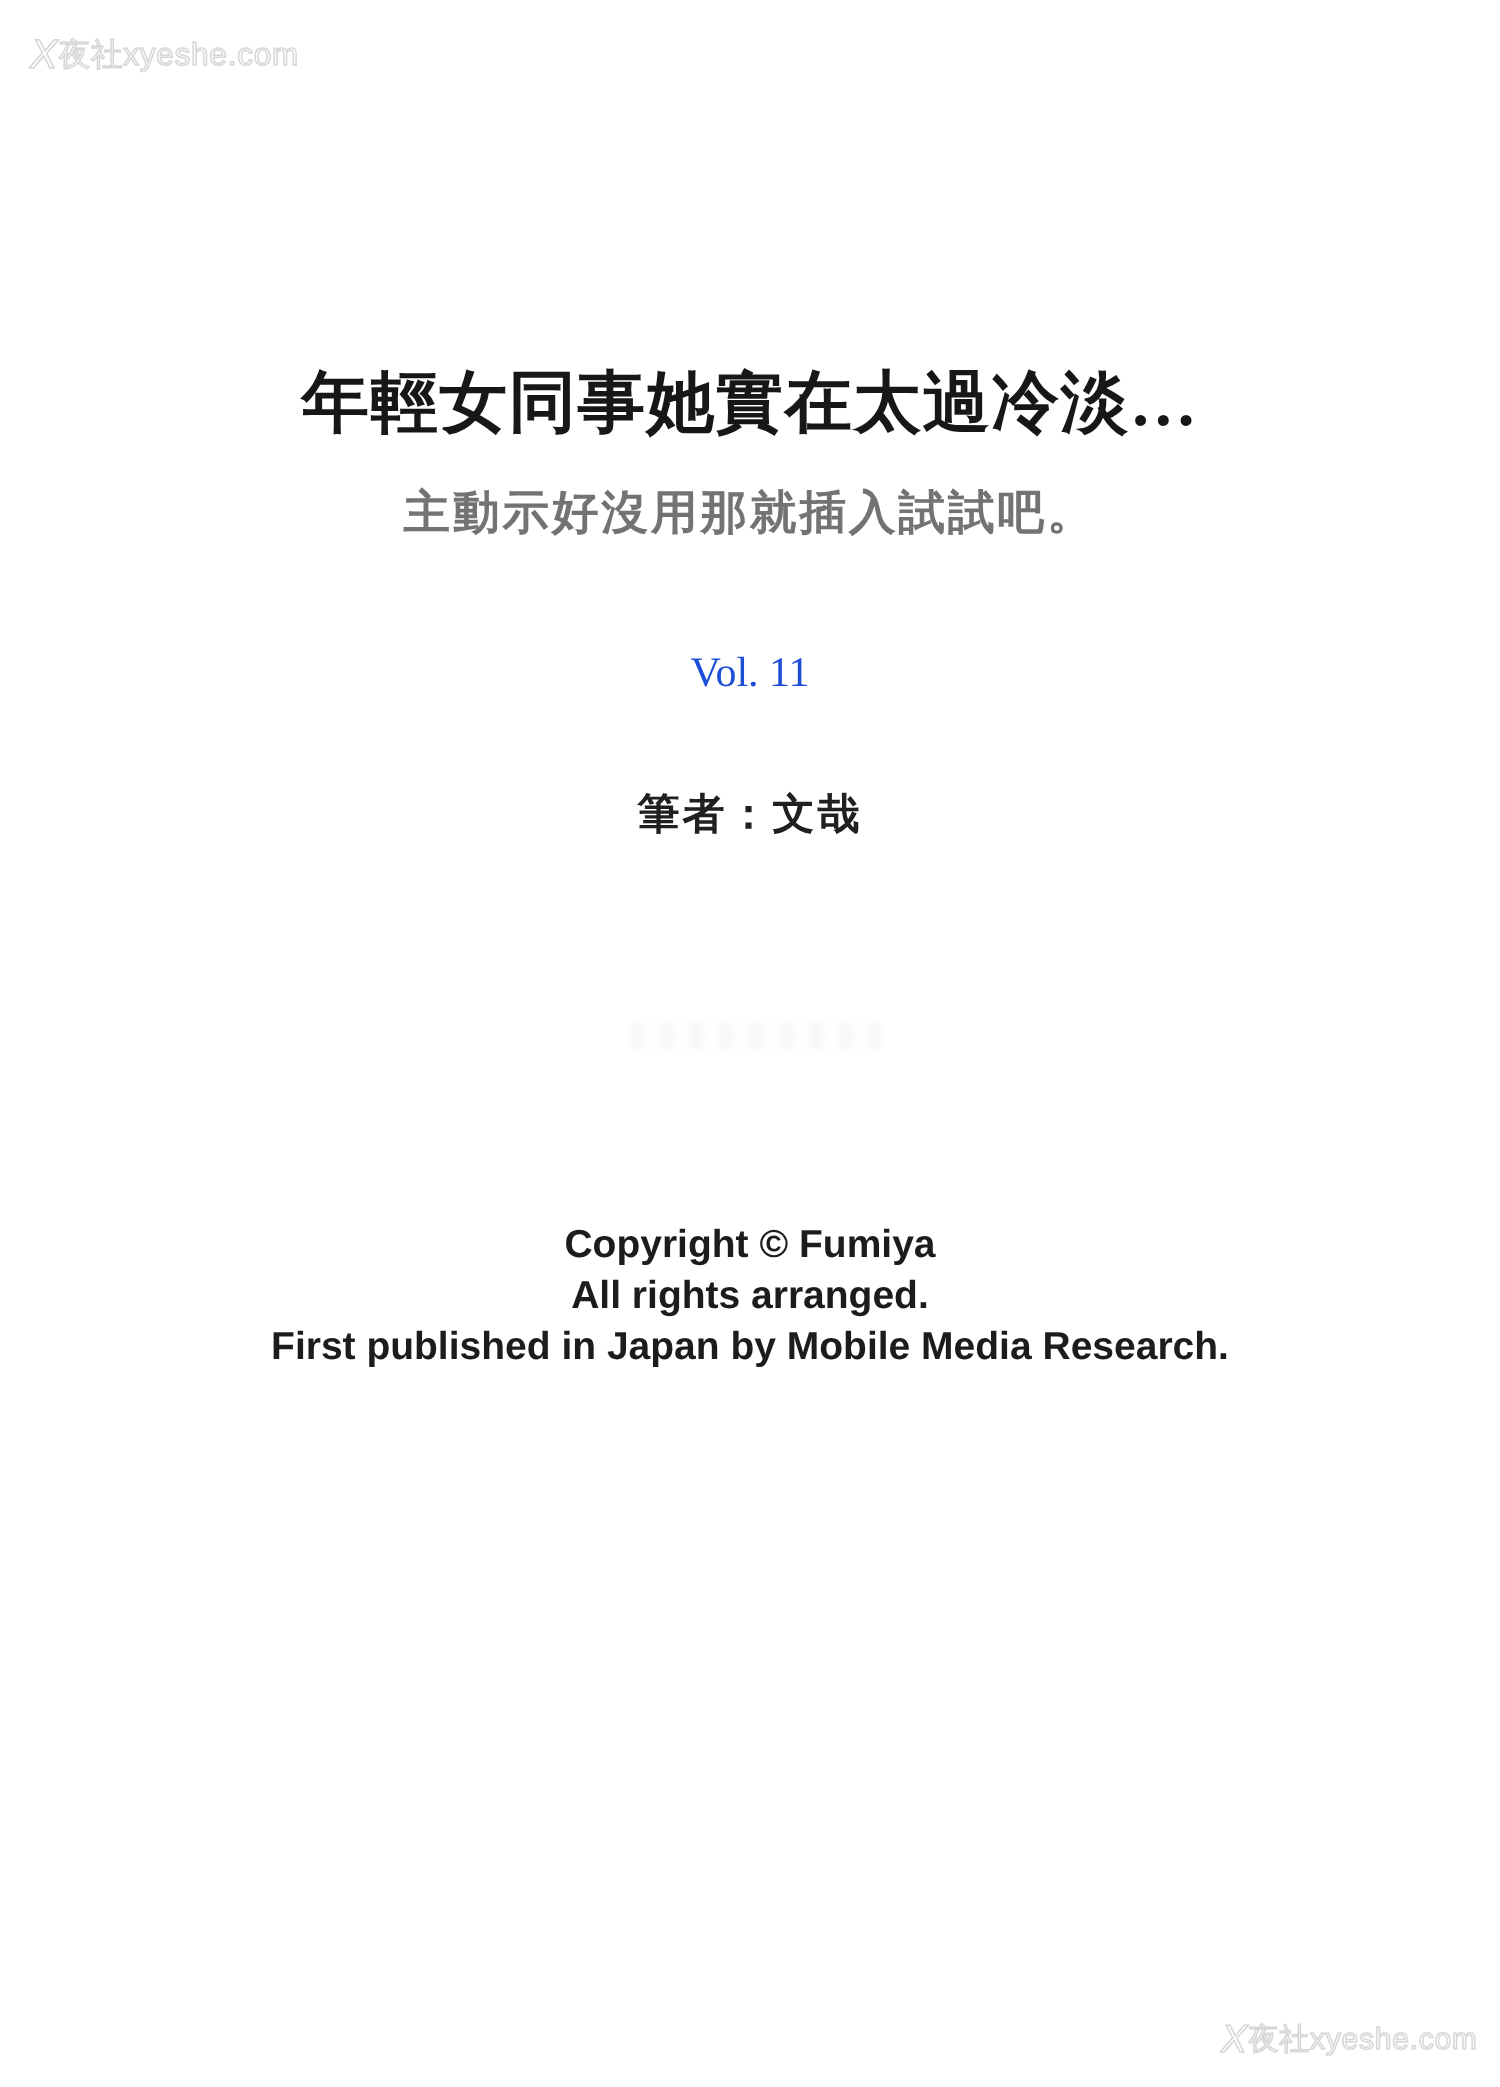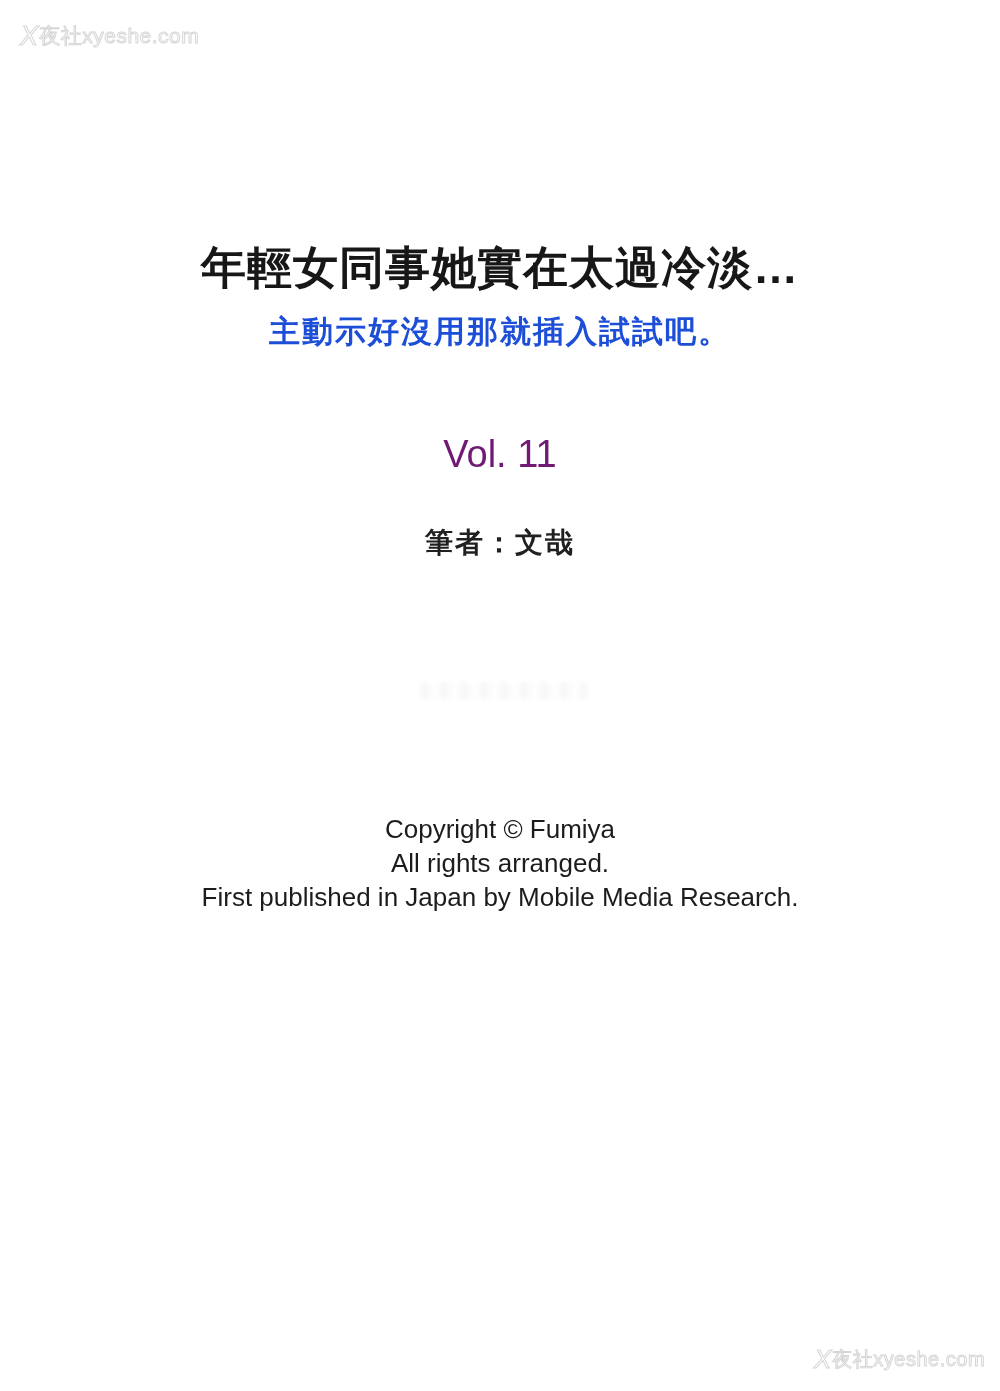--- a/index.html
+++ b/index.html
@@ -48,40 +48,41 @@
     left: 814px;
     top: 1344px;
     font-size: 20px;
   }
   .centered-line {
     position: absolute;
     left: 0;
     right: 0;
     text-align: center;
     white-space: nowrap;
+    font-family: Liberation Serif, serif;
   }
   .main-title {
     top: 238px;
     font-size: 45px;
     font-weight: bold;
     letter-spacing: 1px;
     color: #171717;
   }
   .sub-title {
-    top: 311px;
+    top: 321px;
     font-size: 31px;
     font-weight: bold;
     letter-spacing: 2px;
-    color: #1d4ed8;
+    color: #737373;
   }
   .volume-line {
     top: 433px;
-    font-size: 38px;
+    font-size: 28px;
     font-weight: normal;
-    color: #701a75;
+    color: #1d4ed8;
   }
   .author-line {
     top: 524px;
     font-size: 28px;
     font-weight: bold;
     letter-spacing: 2px;
     color: #202020;
   }
   
   .ghost-remnant {
@@ -103,20 +104,21 @@
     left: 0;
     right: 0;
     top: 812px;
     text-align: center;
     font-size: 26px;
     line-height: 34px;
     color: #1c1c1c;
   }
   .copyright-block div {
     white-space: nowrap;
+    font-weight: bold;
   }
 </style>
 </head>
 <body>
 
 <div class="page">
 
   <div class="watermark wm-top-left">
     <span class="wm-logo">X</span><span>夜社xyeshe.com</span>
   </div>

